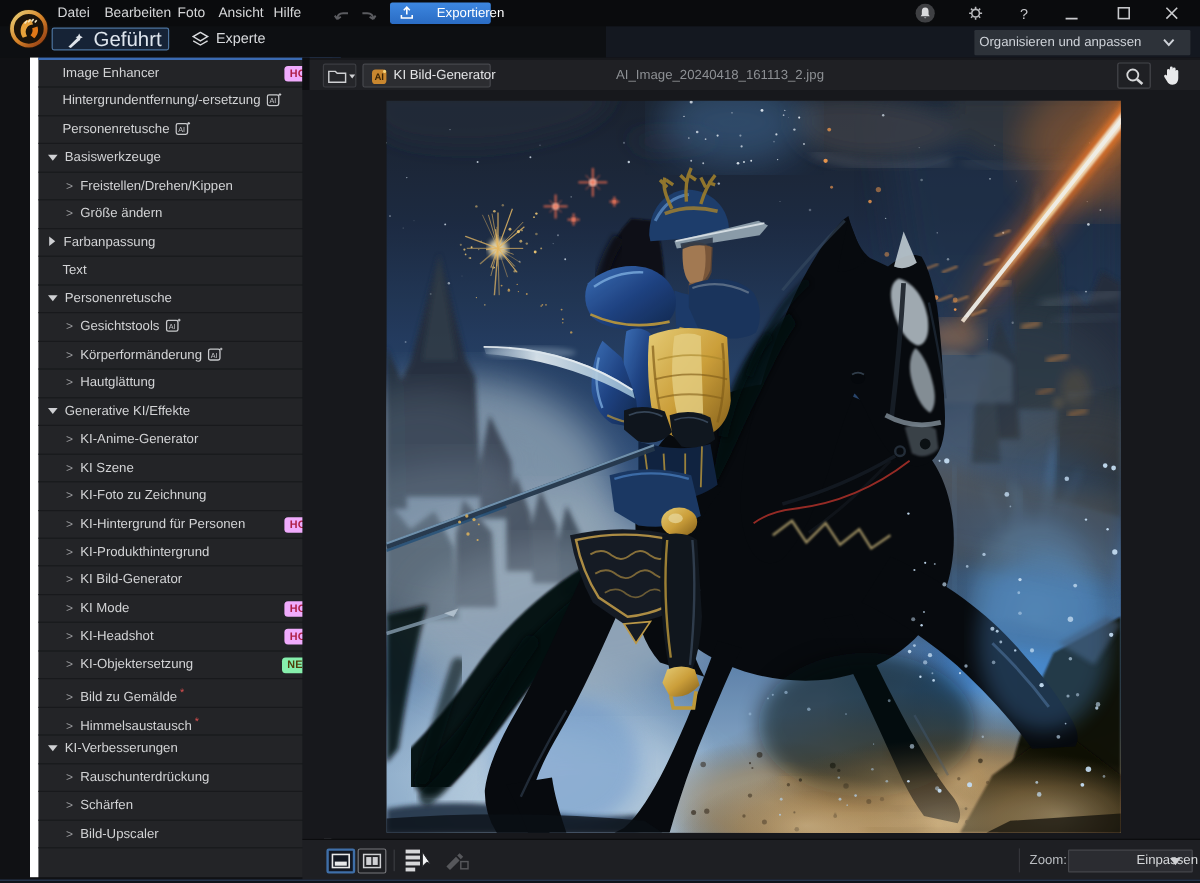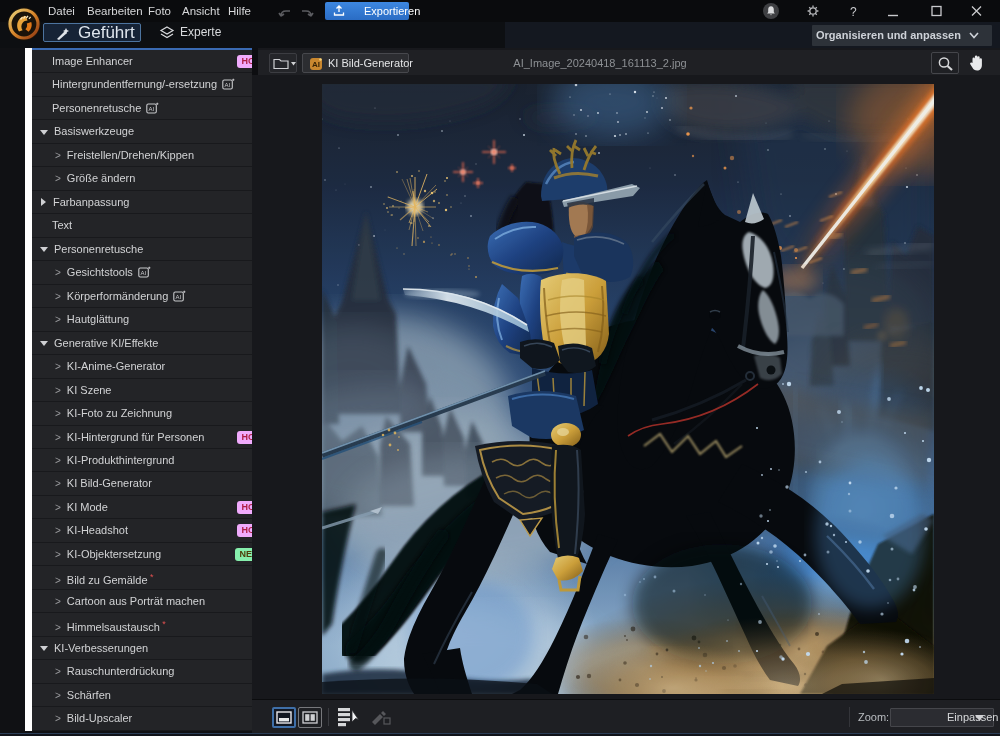--- a/index.html
+++ b/index.html
@@ -106,21 +106,21 @@
       <span style="margin-left:34px;">Geführt</span>
     </div>
     <div id="expbox">
       <svg style="position:absolute; left:7px; top:3px;" width="16" height="14" viewBox="0 0 16 14">
         <path d="M8 1 L14 4.5 L8 8 L2 4.5 Z" stroke="#d8dadd" stroke-width="1.2" fill="none"></path>
         <path d="M2 8 L8 11.5 L14 8" stroke="#d8dadd" stroke-width="1.2" fill="none"></path>
       </svg>
       <span style="margin-left:28px;">Experte</span>
     </div>
     <div id="orgbox">
-      <span style="margin-left:4px;font-weight:bold;">Organisieren und anpassen</span>
+      <span style="margin-left:4px;">Organisieren und anpassen</span>
       <svg style="position:absolute; right:13px; top:7px;" width="10" height="7" viewBox="0 0 10 7">
         <path d="M1 1 L5 5.5 L9 1" stroke="#ced2d8" stroke-width="1.6" fill="none"></path>
       </svg>
     </div>
   </div>
 
   <div id="sidebar">
     <div class="blueline"></div>
     <ul id="menu-list">
       <li><span class="lv0"></span><span>Image Enhancer</span><span class="badge hot">HOT</span></li>
@@ -155,21 +155,20 @@
       <li><span class="chev">&gt;</span><span>KI-Anime-Generator</span></li>
       <li><span class="chev">&gt;</span><span>KI Szene</span></li>
       <li><span class="chev">&gt;</span><span>KI-Foto zu Zeichnung</span></li>
       <li><span class="chev">&gt;</span><span>KI-Hintergrund für Personen</span><span class="badge hot">HOT</span></li>
       <li><span class="chev">&gt;</span><span>KI-Produkthintergrund</span></li>
       <li><span class="chev">&gt;</span><span>KI Bild-Generator</span></li>
       <li><span class="chev">&gt;</span><span>KI Mode</span><span class="badge hot">HOT</span></li>
       <li><span class="chev">&gt;</span><span>KI-Headshot</span><span class="badge hot">HOT</span></li>
       <li><span class="chev">&gt;</span><span>KI-Objektersetzung</span><span class="badge new">NEW</span></li>
       <li><span class="chev">&gt;</span><span>Bild zu Gemälde</span><span class="star"> *</span></li>
-      <li><span class="chev">&gt;</span><span>Cartoon aus Porträt machen</span></li>
       <li><span class="chev">&gt;</span><span>Himmelsaustausch</span><span class="star"> *</span></li>
       <li><span class="tri"></span><span>KI-Verbesserungen</span></li>
       <li><span class="chev">&gt;</span><span>Rauschunterdrückung</span></li>
       <li><span class="chev">&gt;</span><span>Schärfen</span></li>
       <li><span class="chev">&gt;</span><span>Bild-Upscaler</span></li>
     </ul>
     <div id="scrollbar"></div>
     <div id="scrollthumb"></div>
   </div>
 

